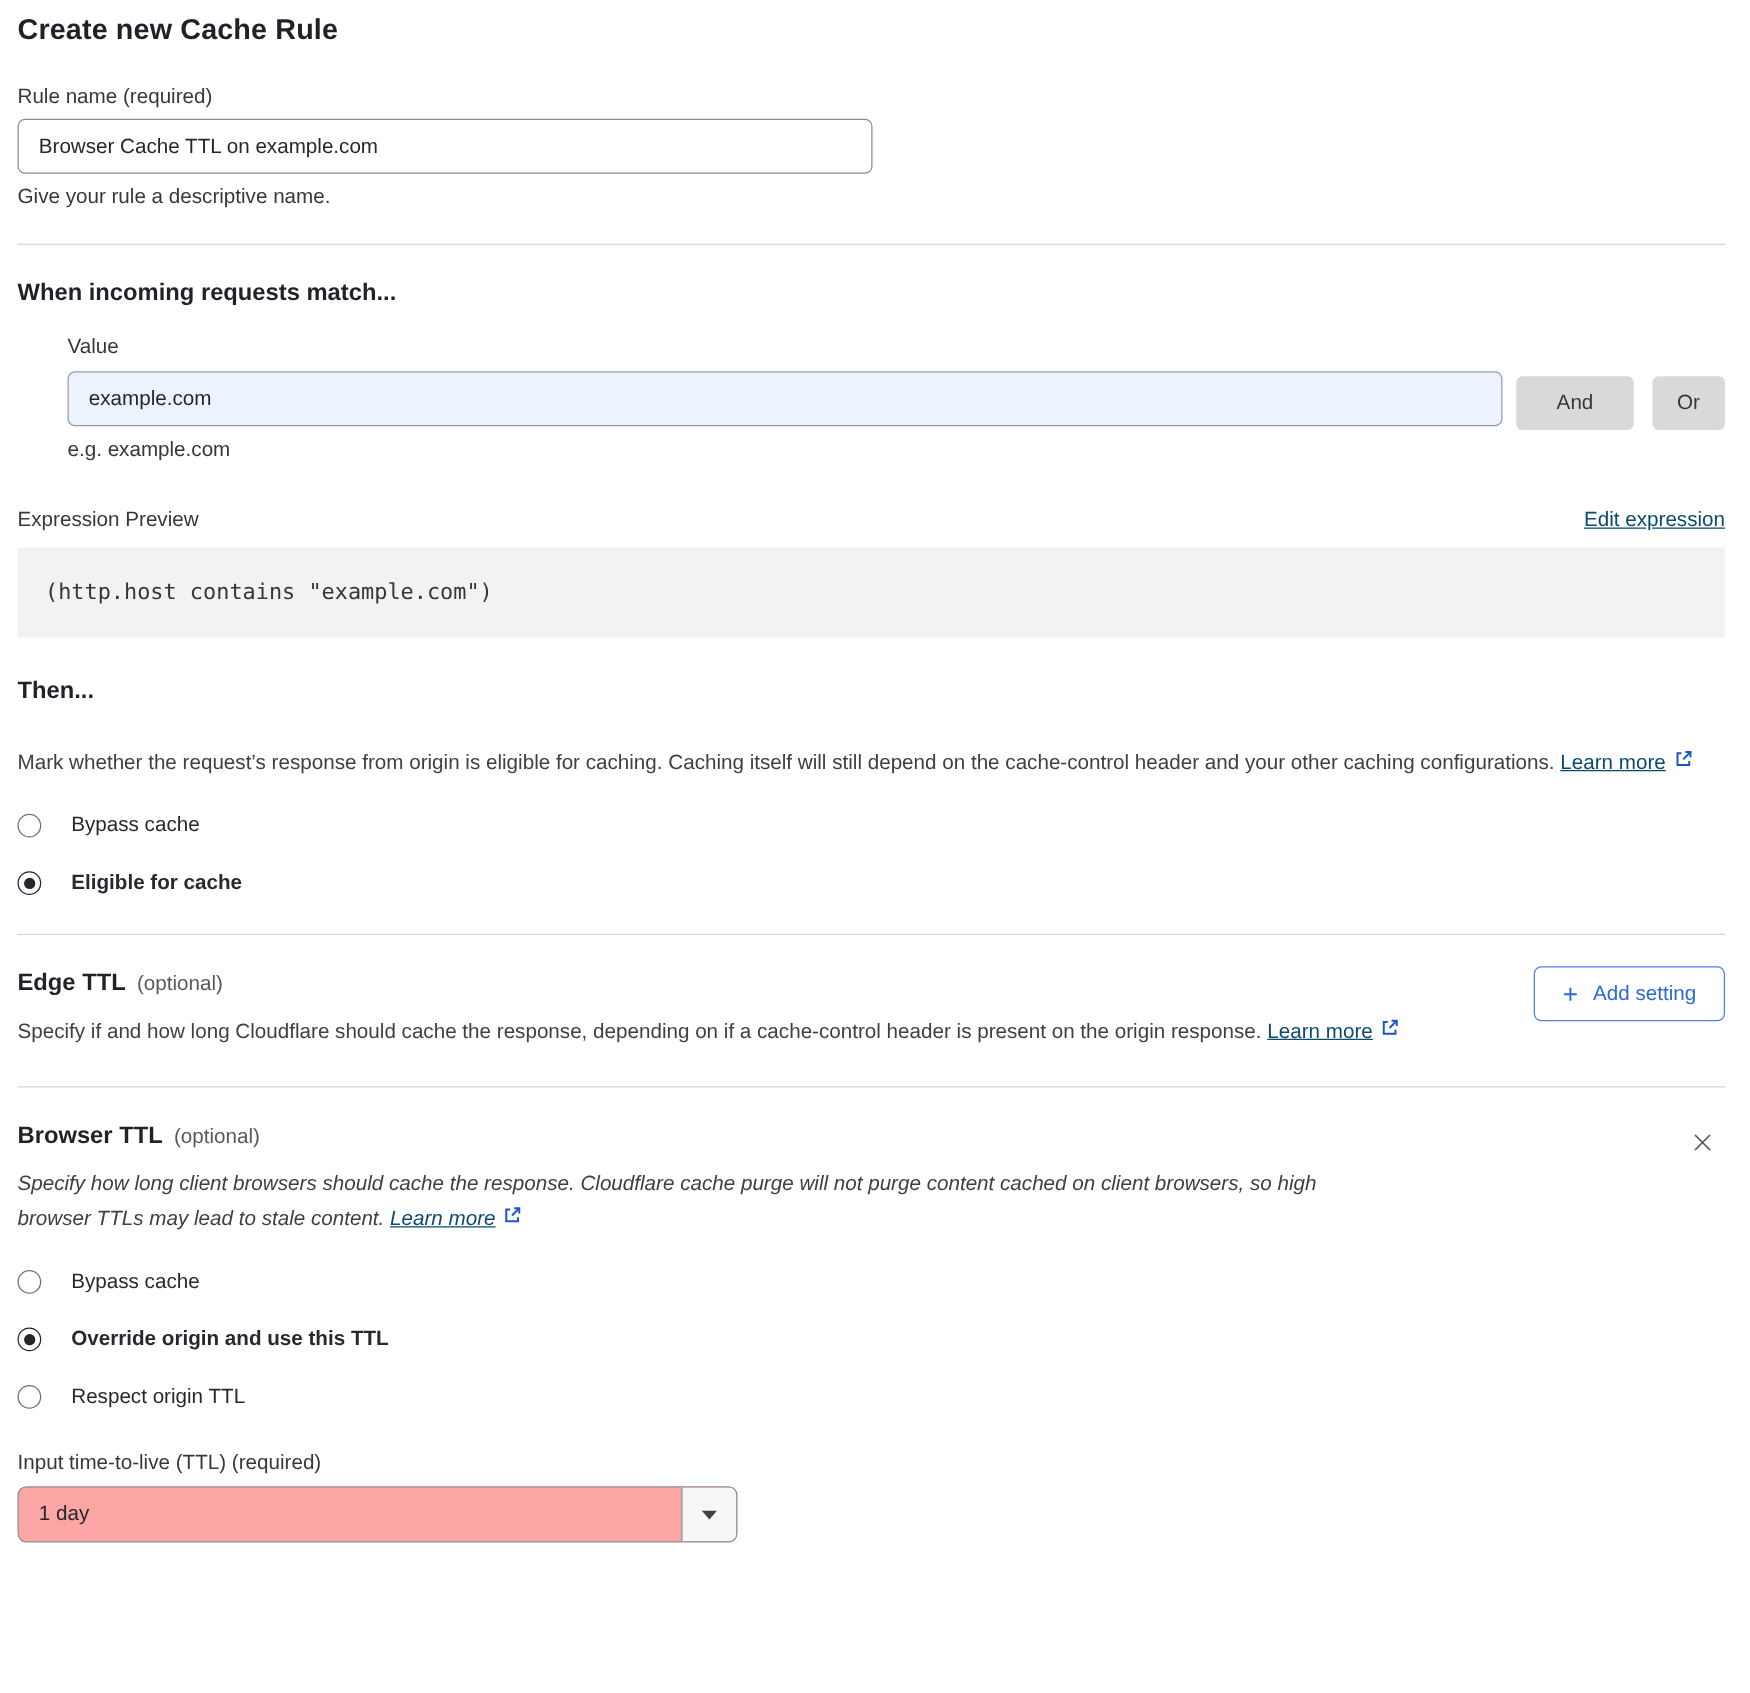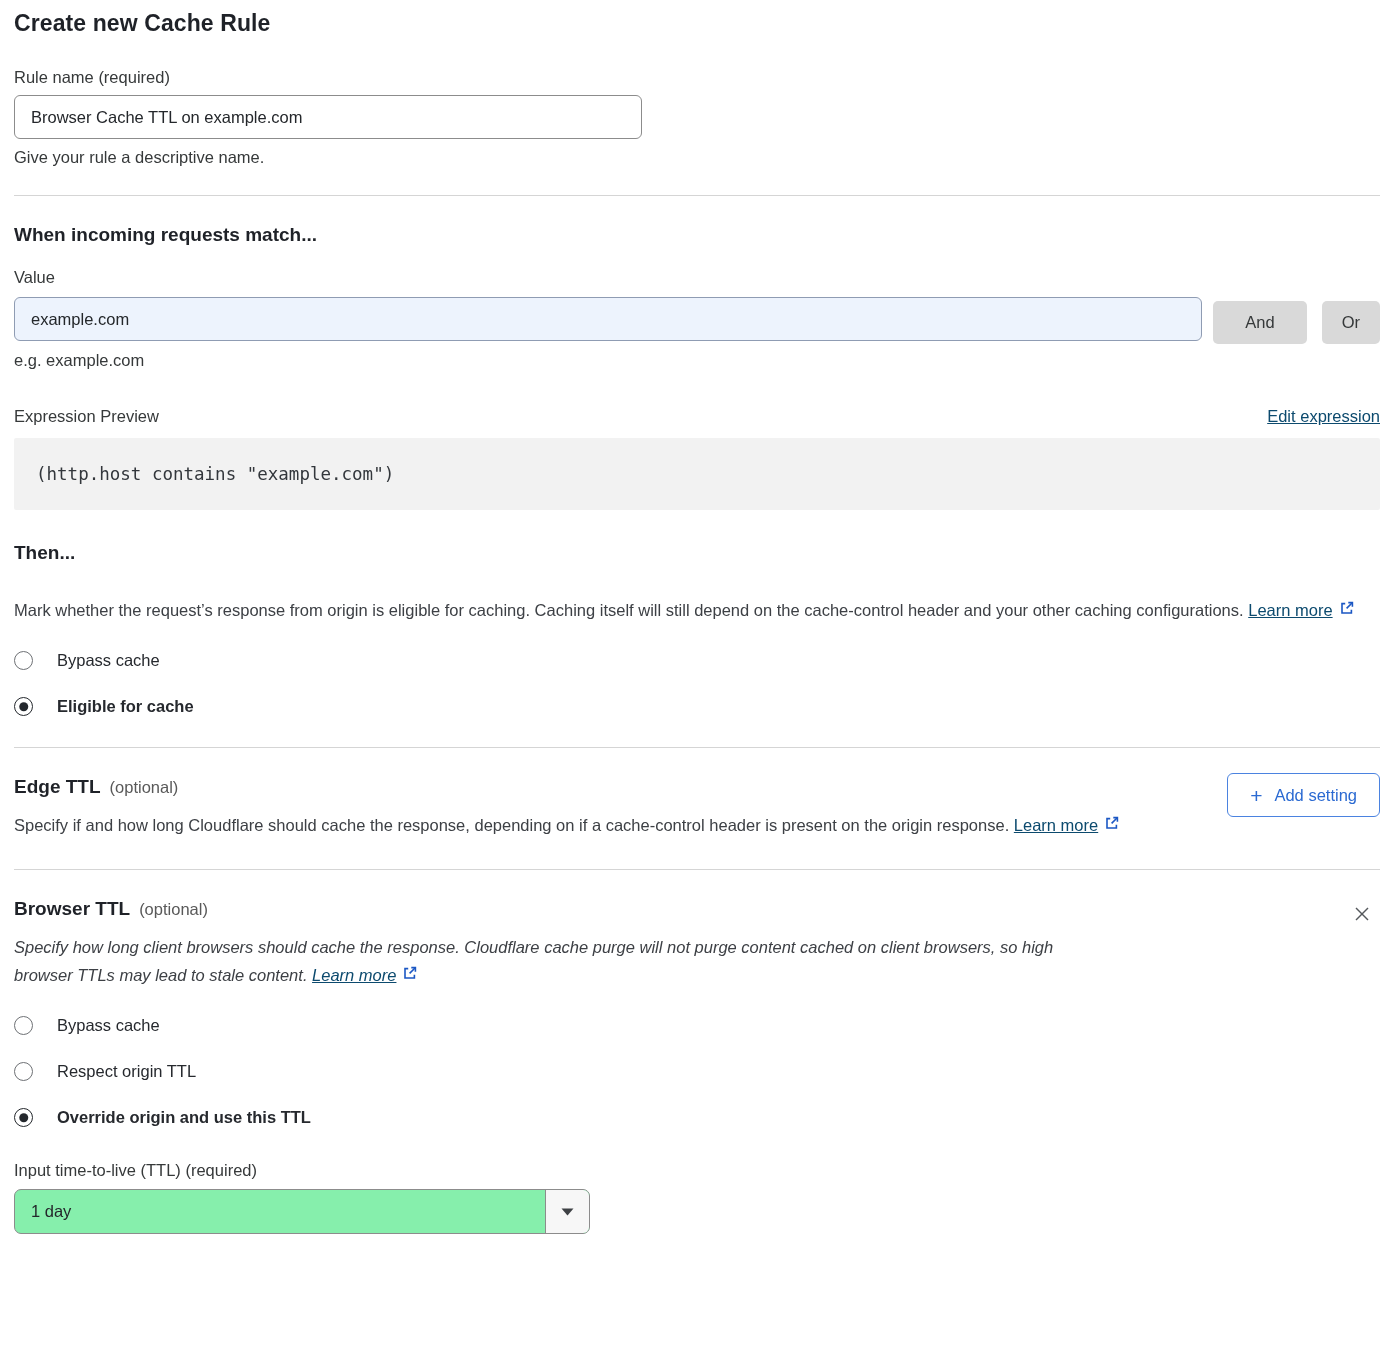--- a/index.html
+++ b/index.html
@@ -14,37 +14,37 @@
   .h1 { font-size:23px; font-weight:700; color:#1f2228; letter-spacing:.1px; }
 
   .form-label { font-size:16.5px; color:#36393a; display:block; }
   .help-text { font-size:16.5px; color:#36393a; }
 
   .text-input {
     height:44px; border:1px solid #8c8c8c; border-radius:6px;
     font-family:inherit; font-size:16.5px; color:#24272b;
     padding:0 16px; background:#fff; outline:none; display:block;
   }
-  #rule-name-input { width:628px; margin-top:8px; }
+  #rule-name-input { width:684px; margin-top:8px; }
   .rule-help { margin-top:9px; }
 
   hr.divider { border:none; border-top:1px solid #d5d5d5; margin:28px 0; }
 
   .h2 { font-size:19px; font-weight:700; color:#1f2228; }
 
   .match-row { display:flex; align-items:flex-start; margin-top:22px; }
   .col-label { font-size:16.5px; color:#36393a; margin-bottom:10px; display:block; }
   .fake-select {
     height:43px; border:1px solid #8c8c8c; border-radius:7px; background:#fff;
     display:flex; align-items:center; justify-content:space-between;
     padding:0 16px; font-size:16.5px; color:#24272b; cursor:pointer;
   }
   .col-field { width:200px; margin-right:13px; }
   .col-operator { width:198px; margin-right:12px; }
-  .col-value { flex:1; }
+  .col-value { flex:1;margin-left:40px; }
   #value-input {
     width:100%; background:#edf3fd; border:1px solid #8f9cb3;
   }
   .value-help { margin-top:10px; }
   .andor-wrap { padding-top:33px; display:flex; }
   .btn-gray {
     height:43px; border:none; border-radius:5px; background:#d9d9d9;
     color:#36393a; font-family:inherit; font-size:16.5px; cursor:pointer;
     padding:0 32px;
   }
@@ -89,21 +89,21 @@
     color:#2b6ad2; font-family:inherit; font-size:16.5px; cursor:pointer;
     display:flex; align-items:center; gap:12px; padding:0 22px; margin-top:-3px;
   }
   .plus-glyph { font-size:21px; font-weight:400; line-height:1; color:#2b6ad2; }
 
   .close-x { background:none; border:none; cursor:pointer; padding:2px; margin:4px 6px 0 0; }
 
   .ttl-label { margin-top:34px; }
   .ttl-select {
     margin-top:9px; width:576px; height:45px; border:1px solid #8c8c8c; border-radius:7px;
-    display:flex; overflow:hidden; cursor:pointer; background:#86efac;
+    display:flex; overflow:hidden; cursor:pointer; background:#fca5a5;
   }
   .ttl-select-value { flex:1; display:flex; align-items:center; padding:0 16px; font-size:16.5px; color:#24272b; }
   .ttl-select-arrow {
     width:44px; border-left:1px solid #8c8c8c; background:#f7f7f7;
     display:flex; align-items:center; justify-content:center;
   }
 </style>
 </head>
 <body>
 
@@ -227,27 +227,27 @@
               <path d="M16 4 L4 16"></path>
           </svg>
         </span>
       </button>
     </div>
 
     <div class="radio-row" role="radio" aria-checked="false">
       <span class="radio-circle"></span>
       <span class="radio-label">Bypass cache</span>
     </div>
+    <div class="radio-row selected" role="radio" aria-checked="true">
+      <span class="radio-circle"></span>
+      <span class="radio-label">Override origin and use this TTL</span>
+    </div>
     <div class="radio-row" role="radio" aria-checked="false">
       <span class="radio-circle"></span>
       <span class="radio-label">Respect origin TTL</span>
-    </div>
-    <div class="radio-row selected" role="radio" aria-checked="true">
-      <span class="radio-circle"></span>
-      <span class="radio-label">Override origin and use this TTL</span>
     </div>
 
     <label class="form-label ttl-label">Input time-to-live (TTL) (required)</label>
     <div class="ttl-select" role="combobox">
       <span class="ttl-select-value">1 day</span>
       <span class="ttl-select-arrow">
         <svg width="13" height="8" viewBox="0 0 13 8">
             <path d="M0.5 0.5 L12.5 0.5 L6.5 7.5 Z" fill="#3e4145"></path>
           </svg>
       </span>

